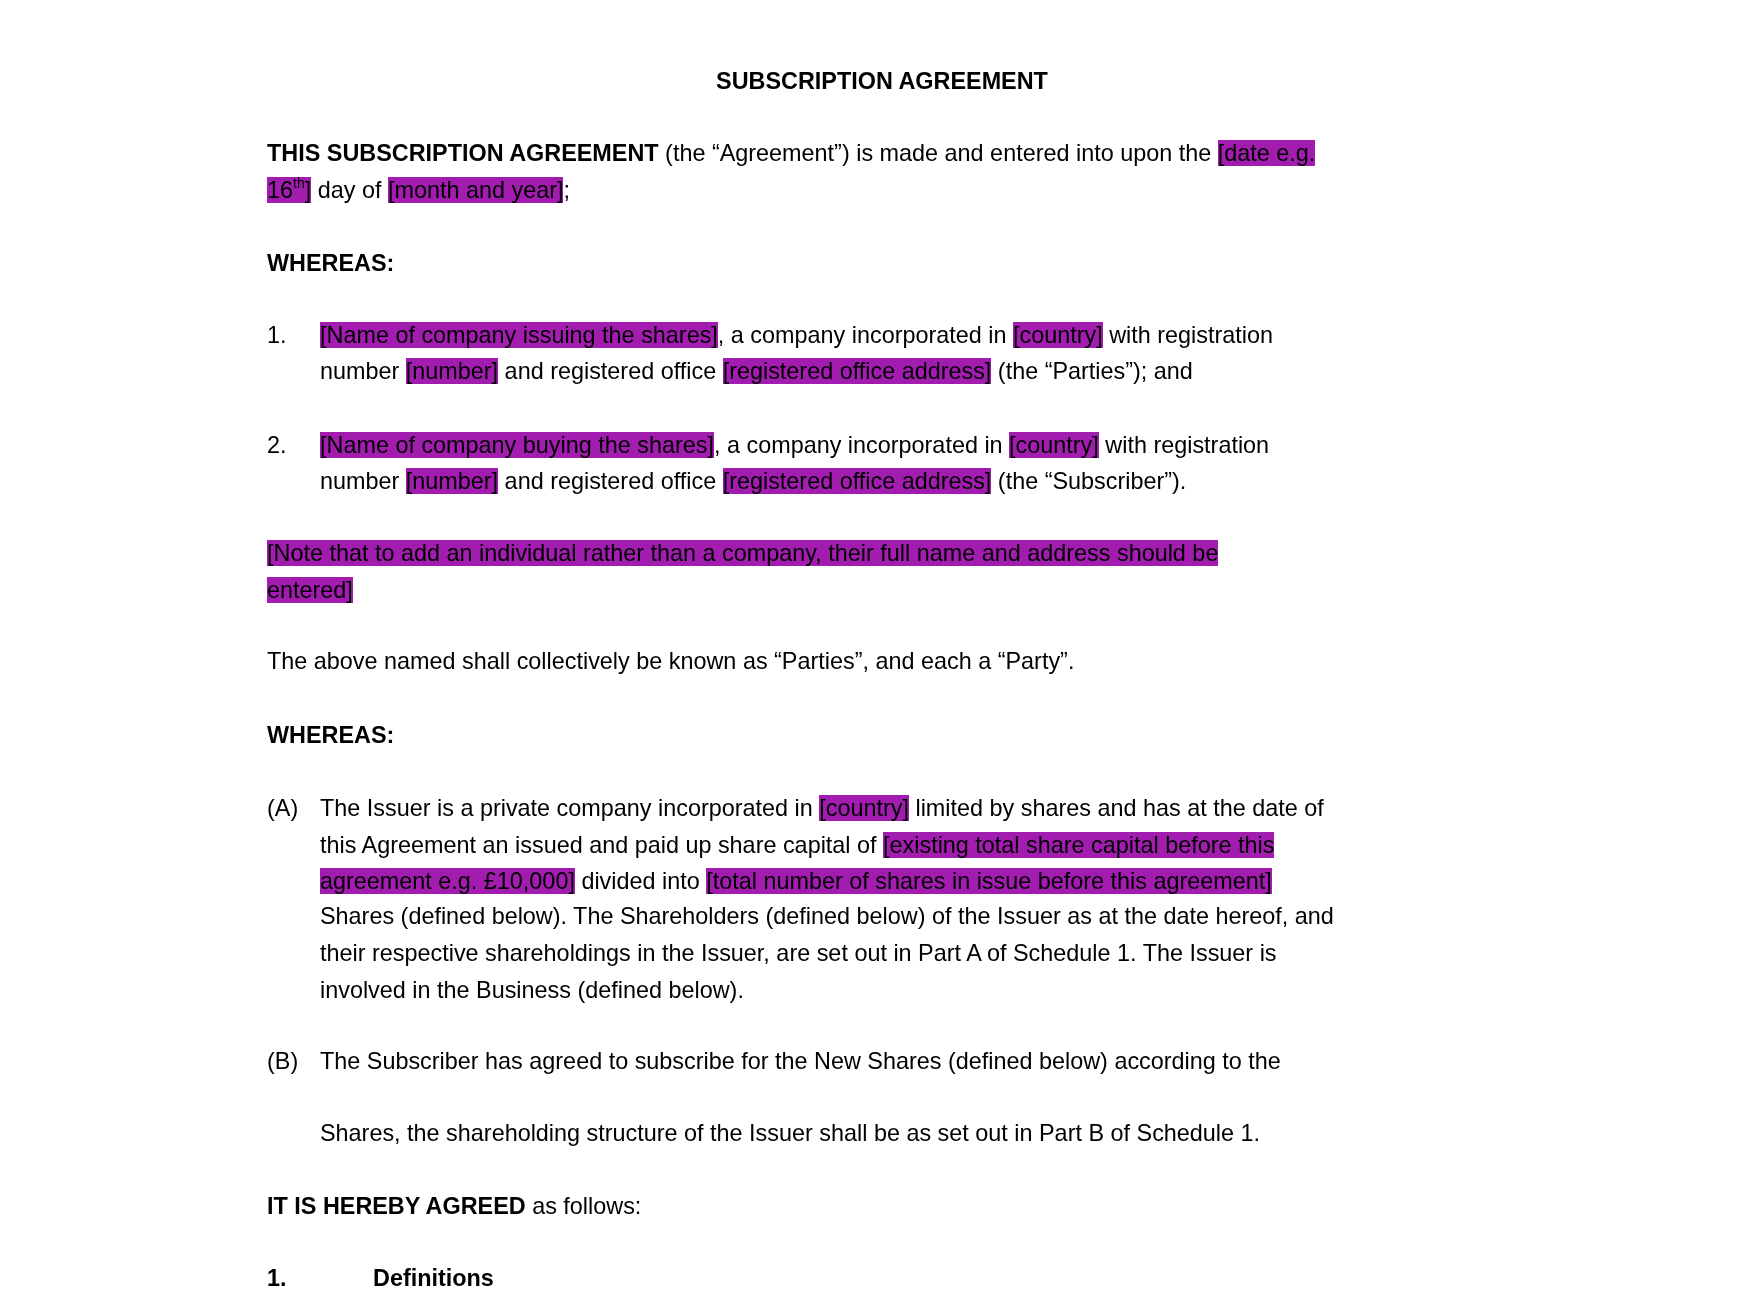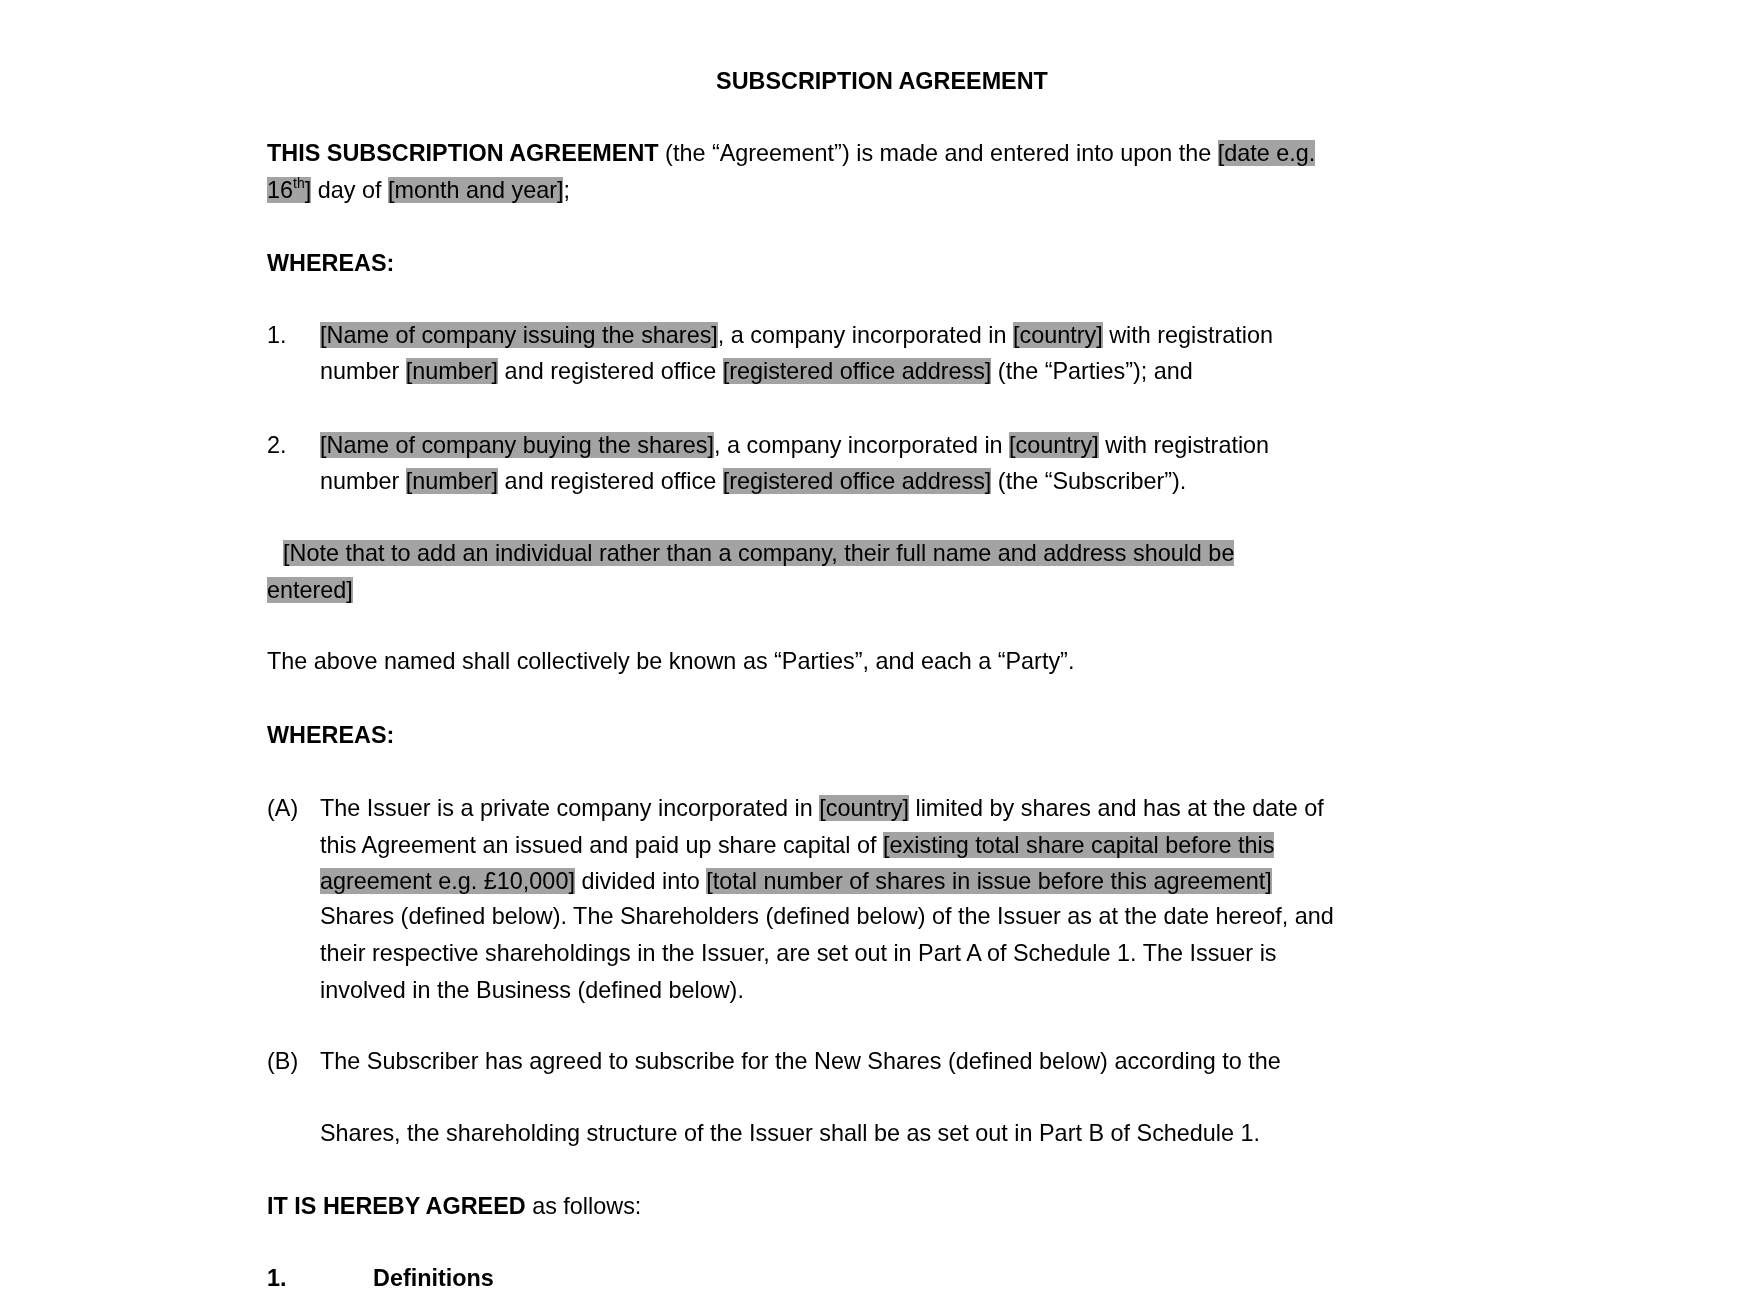--- a/index.html
+++ b/index.html
@@ -7,21 +7,21 @@
     width: 1764px; height: 1300px; overflow: hidden; position: relative;
     font-family: "Liberation Sans", sans-serif;
     color: #000000;
   }
   .page { position: absolute; left: 0; top: 8px; width: 1487px; height: 1300px; }
   .line {
     position: absolute; white-space: nowrap;
     font-size: 23.4px; line-height: 36px; height: 36px;
   }
   .b { font-weight: bold; }
-  .hl { background: #a3a3a3; }
+  .hl { background: #a21caf; }
   sup { font-size: 14px; line-height: 0; position: relative; top: -1px; vertical-align: super; }
   .title { left: 0; width: 1764px; text-align: center; font-weight: bold; font-size: 23.4px; }
 </style>
 </head>
 <body>
 
 <div class="page">
 
   <div class="line title" style="top:55px;">SUBSCRIPTION AGREEMENT</div>
 
@@ -43,21 +43,21 @@
   </div>
 
   <div class="line" style="left:267px; top:419px;">2.</div>
   <div class="line" style="left:320px; top:419px;">
     <span class="hl">[Name of company buying the shares]</span><span>, a company incorporated in </span><span class="hl">[country]</span><span> with registration</span>
   </div>
   <div class="line" style="left:320px; top:455px;">
     <span>number </span><span class="hl">[number]</span><span> and registered office </span><span class="hl">[registered office address]</span><span> (the “Subscriber”).</span>
   </div>
 
-  <div class="line" style="left:267px; top:527px;margin-left:16px;">
+  <div class="line" style="left:267px; top:527px;">
     <span class="hl">[Note that to add an individual rather than a company, their full name and address should be</span>
   </div>
   <div class="line" style="left:267px; top:564px;">
     <span class="hl">entered]</span>
   </div>
 
   <div class="line" style="left:267px; top:635px;">The above named shall collectively be known as “Parties”, and each a “Party”.</div>
 
   <div class="line b" style="left:267px; top:709px;">WHEREAS:</div>
 

